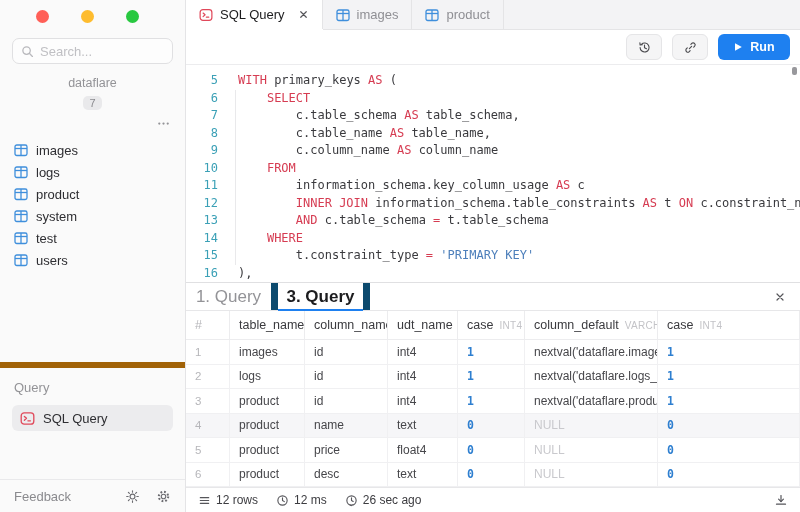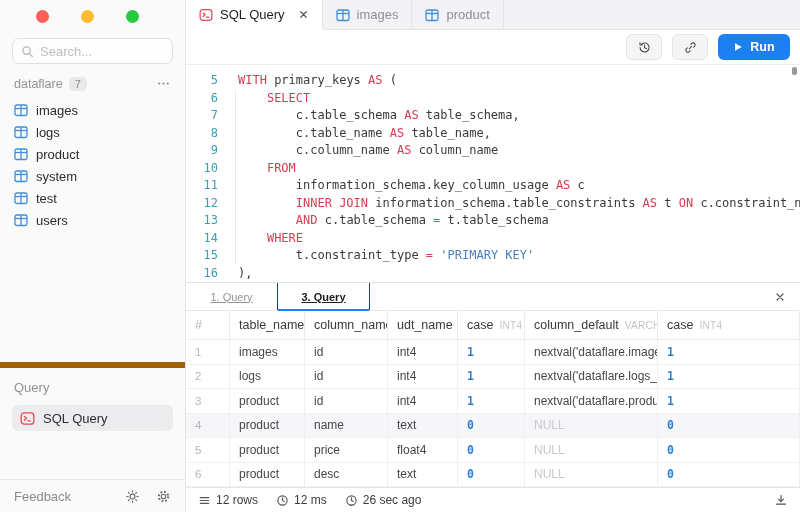--- a/index.html
+++ b/index.html
@@ -11,21 +11,21 @@
   .sidebar { width:186px; min-width:186px; background:#fafafa; border-right:1px solid #e4e4e6; display:flex; flex-direction:column; }
   .traffic { display:flex; padding:10px 0 0 36px; height:26px; }
   .dot { width:13px; height:13px; border-radius:50%; margin-right:32px; }
   .conn-row { display:flex; align-items:center; gap:8px; padding:8px 14px 0 14px; }
   .pg-logo { color:#7a7a7e; display:flex; }
   .conn-title { flex:1; font-size:14px; font-weight:700; color:#1c1c1e; }
   .db-btn { color:#55555a; display:flex; cursor:pointer; }
   .search-box { display:flex; align-items:center; gap:6px; margin:12px 12px 0 12px; height:26px; border:1px solid #e0e0e2; border-radius:7px; background:#fdfdfd; padding:0 8px; color:#b9b9bd; }
   .search-box input { border:none; outline:none; background:transparent; width:100%; font-size:13px; color:#333; font-family:"Liberation Sans",sans-serif; }
   .search-box input::placeholder { color:#c0c0c4; }
-  .schema-row { display:flex; align-items:center; gap:6px; padding:12px 14px 0 14px; color:#939397; font-size:12.5px; }
+  .schema-row { display:flex; align-items:center; gap:6px; padding:12px 14px 0 14px; color:#939397; font-size:12.5px;flex-direction:column; }
   .badge { background:#e9e9eb; color:#8a8a8e; border-radius:5px; padding:1px 6px; font-size:11px; }
   .more { margin-left:auto; color:#939397; display:flex; cursor:pointer; }
   .table-list { flex:1; margin-top:8px; }
   .side-item { display:flex; align-items:center; gap:8px; height:22px; padding:0 14px; font-size:13px; color:#2e2e32; cursor:pointer; }
   .side-item .ticon { display:flex; color:var(--tblicon,#3f8fdc); }
   .query-section { border-top:6px solid #a16207; padding:12px 12px 48px 12px; }
   .section-label { color:#939397; padding-left:2px; }
   .side-item.selected { background:#ececee; border-radius:6px; height:26px; margin-top:10px; padding:0 8px; }
   .side-item.selected .qicon { display:flex; color:var(--sqlicon,#e0485a); }
   .side-footer { border-top:1px solid #e9e9eb; height:33px; display:flex; align-items:center; padding:0 14px; color:#8a8a8e; font-size:13px; }
@@ -50,21 +50,21 @@
   .ln { flex:0 0 32px; width:32px; text-align:right; color:var(--lnum,#3ba0b6); }
   .code { padding-left:20px; color:#3a3a3e; white-space:pre; }
   .code .k { color:var(--kw,#d63c52); }
   .code .s { color:var(--str,#4d7fbb); }
   .guide { position:absolute; left:49px; top:24.5px; width:1px; height:175px; background:#e9e9eb; }
   .vthumb { position:absolute; right:3px; top:2px; width:5px; height:8px; background:#98989c; border-radius:2px; }
 
   
   .bottom { border-top:1px solid #e0e0e2; }
   .rtabs { height:28px; display:flex; align-items:stretch; background:#fff; border-bottom:1px solid #e7e7e9; }
-  .rtab { width:92px; display:flex; align-items:center; justify-content:center; font-size:11px; color:#939397; border-right:1px solid #0c4a6e; position:relative; cursor:pointer;text-decoration:underline; }
+  .rtab { width:92px; display:flex; align-items:center; justify-content:center; font-size:17px; color:#939397; border-right:7px solid #0c4a6e; position:relative; cursor:pointer; }
   .rtab.active { color:#1c1c1e; font-weight:700; }
   .rtab.active::after { content:""; position:absolute; left:0; right:0; bottom:-1px; height:2px; background:var(--accent,#1e80f0); }
   .rclose { margin-left:auto; align-self:center; margin-right:14px; color:#55555a; display:flex; cursor:pointer; }
   .grid-header, .grid-row { display:grid; grid-template-columns:44px 75px 83px 70px 67px 133px 1fr; }
   .grid-header { height:29px; border-bottom:1px solid #ececee; }
   .hcell { display:flex; align-items:center; gap:6px; padding:0 9px; border-right:1px solid #ececee; font-size:12.5px; color:#3a3a3e; overflow:hidden; white-space:nowrap; }
   .hcell.first { color:#b6b6ba; }
   .htype { font-size:10px; color:#c3c3c7; letter-spacing:.3px; }
   .grid-row { height:24.5px; border-bottom:1px solid #f0f0f2; }
   .grid-row.highlight { background:#f6f6f8; }

